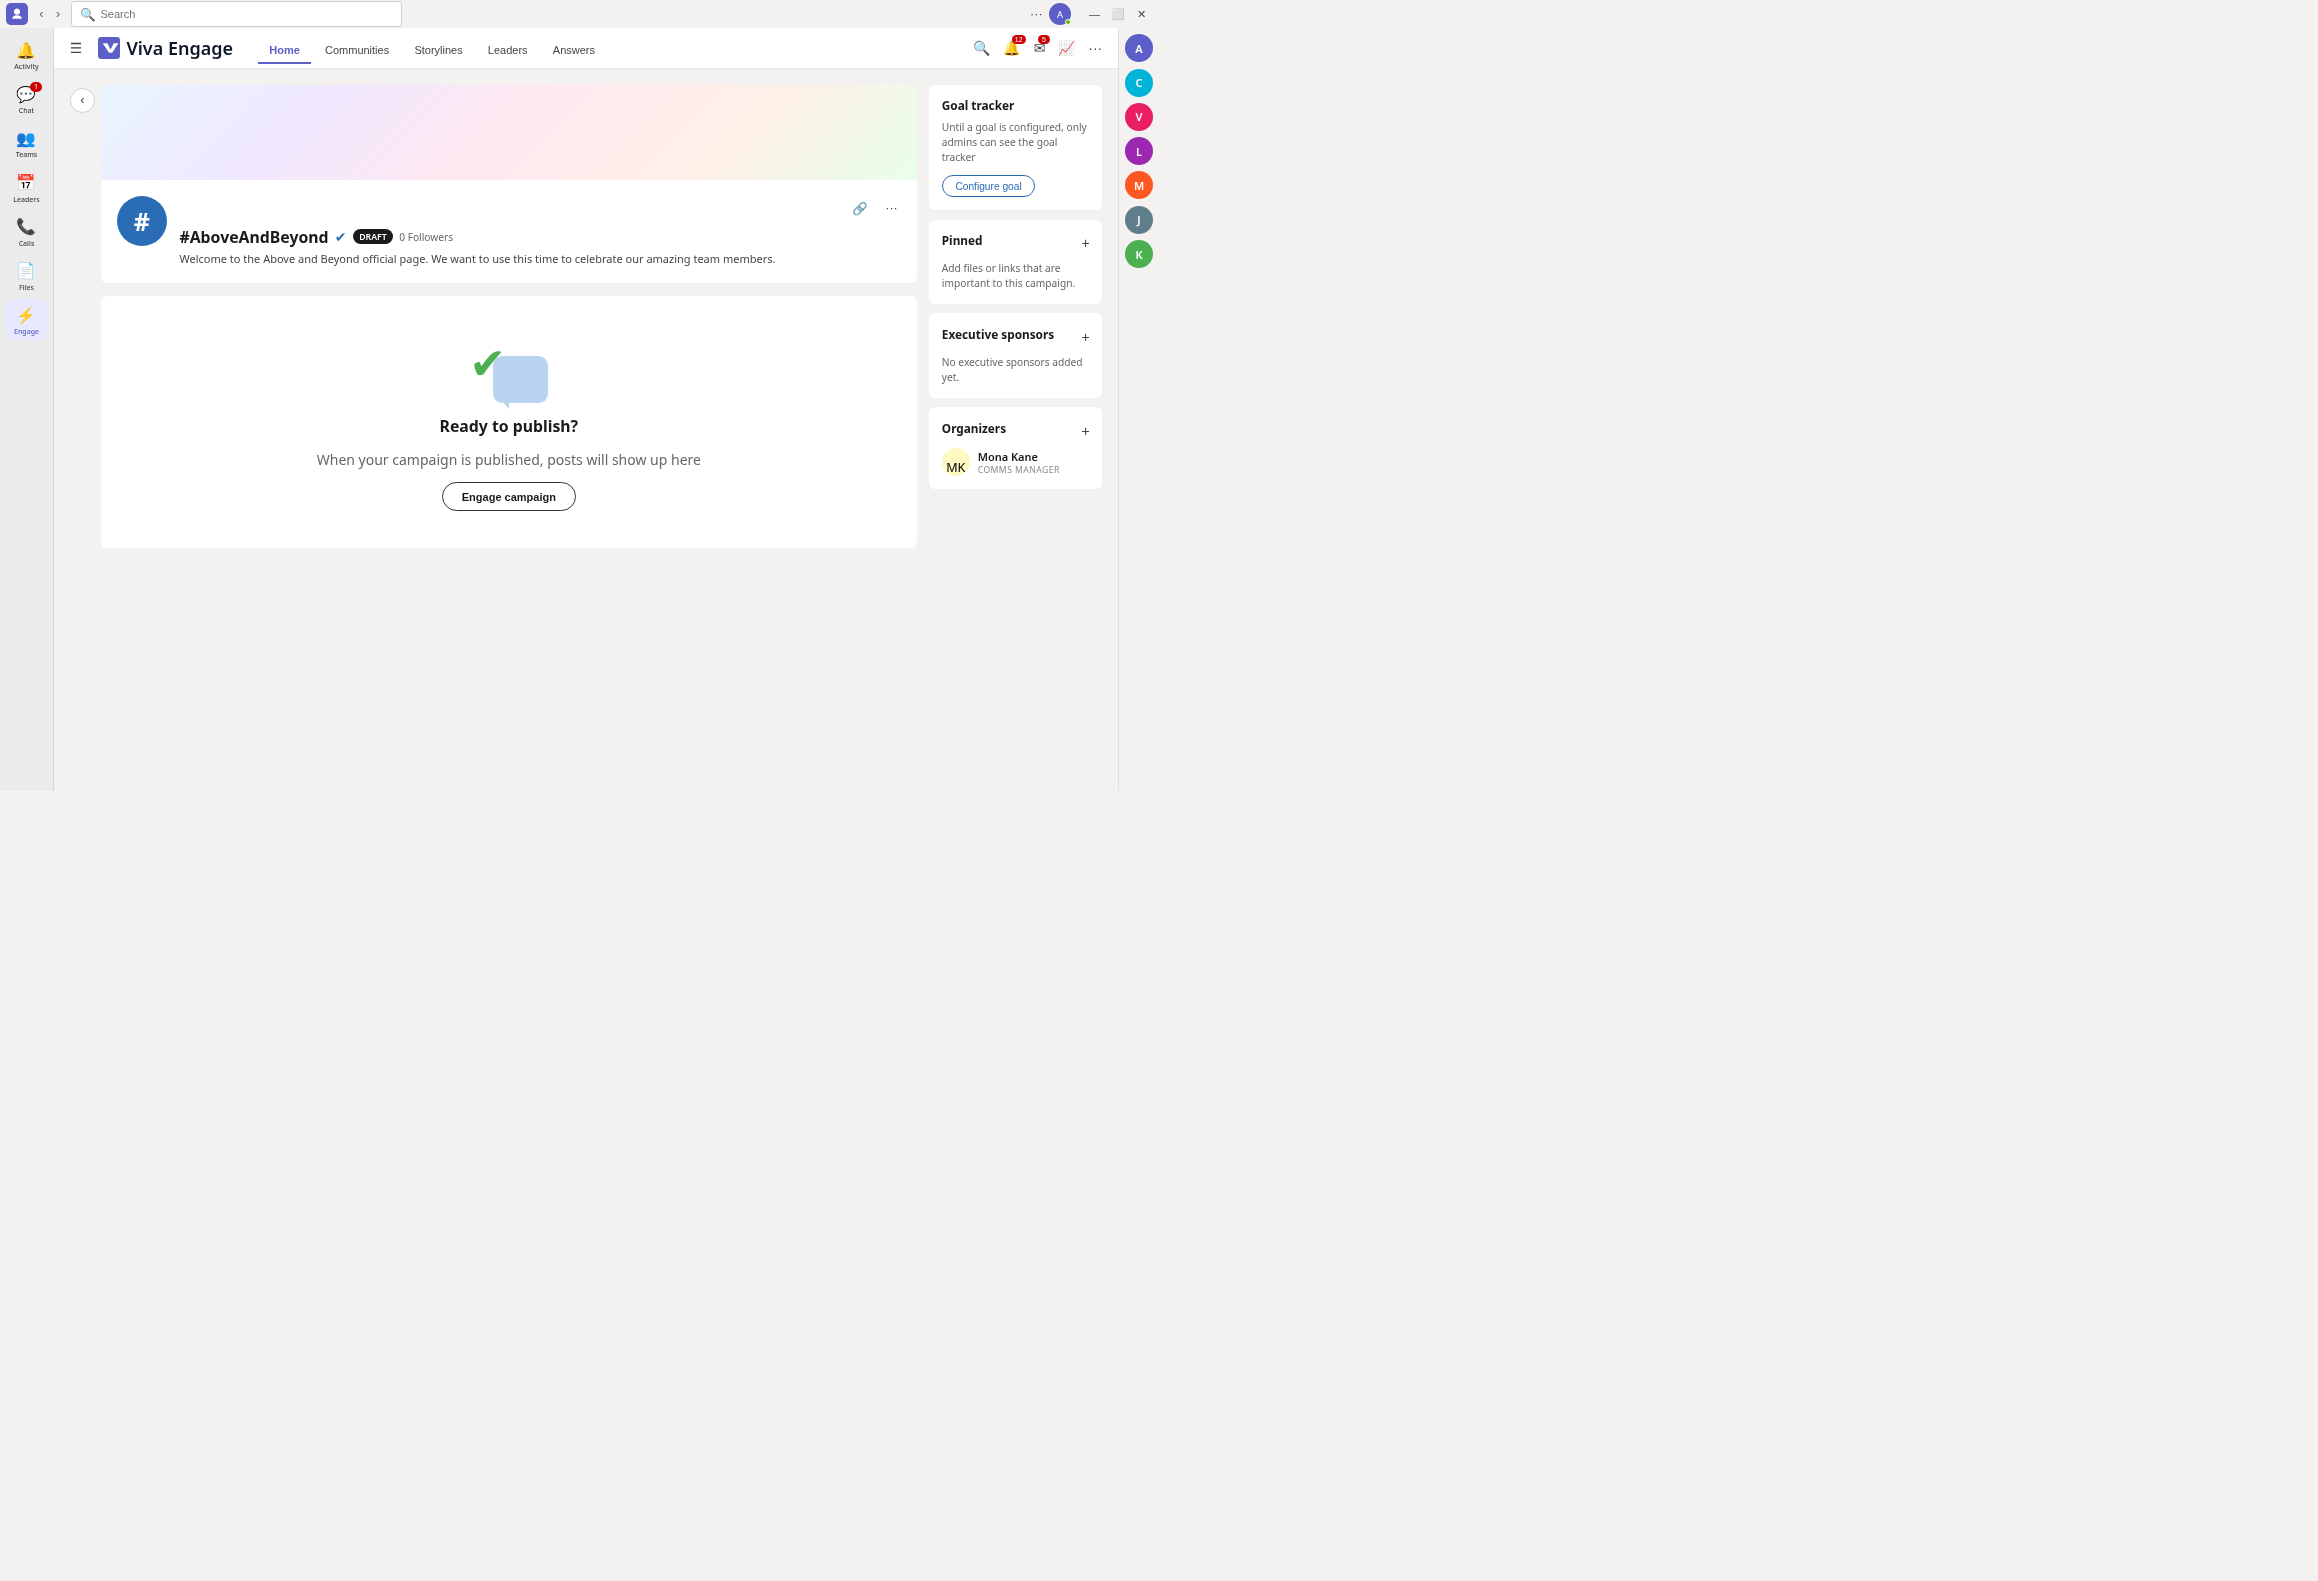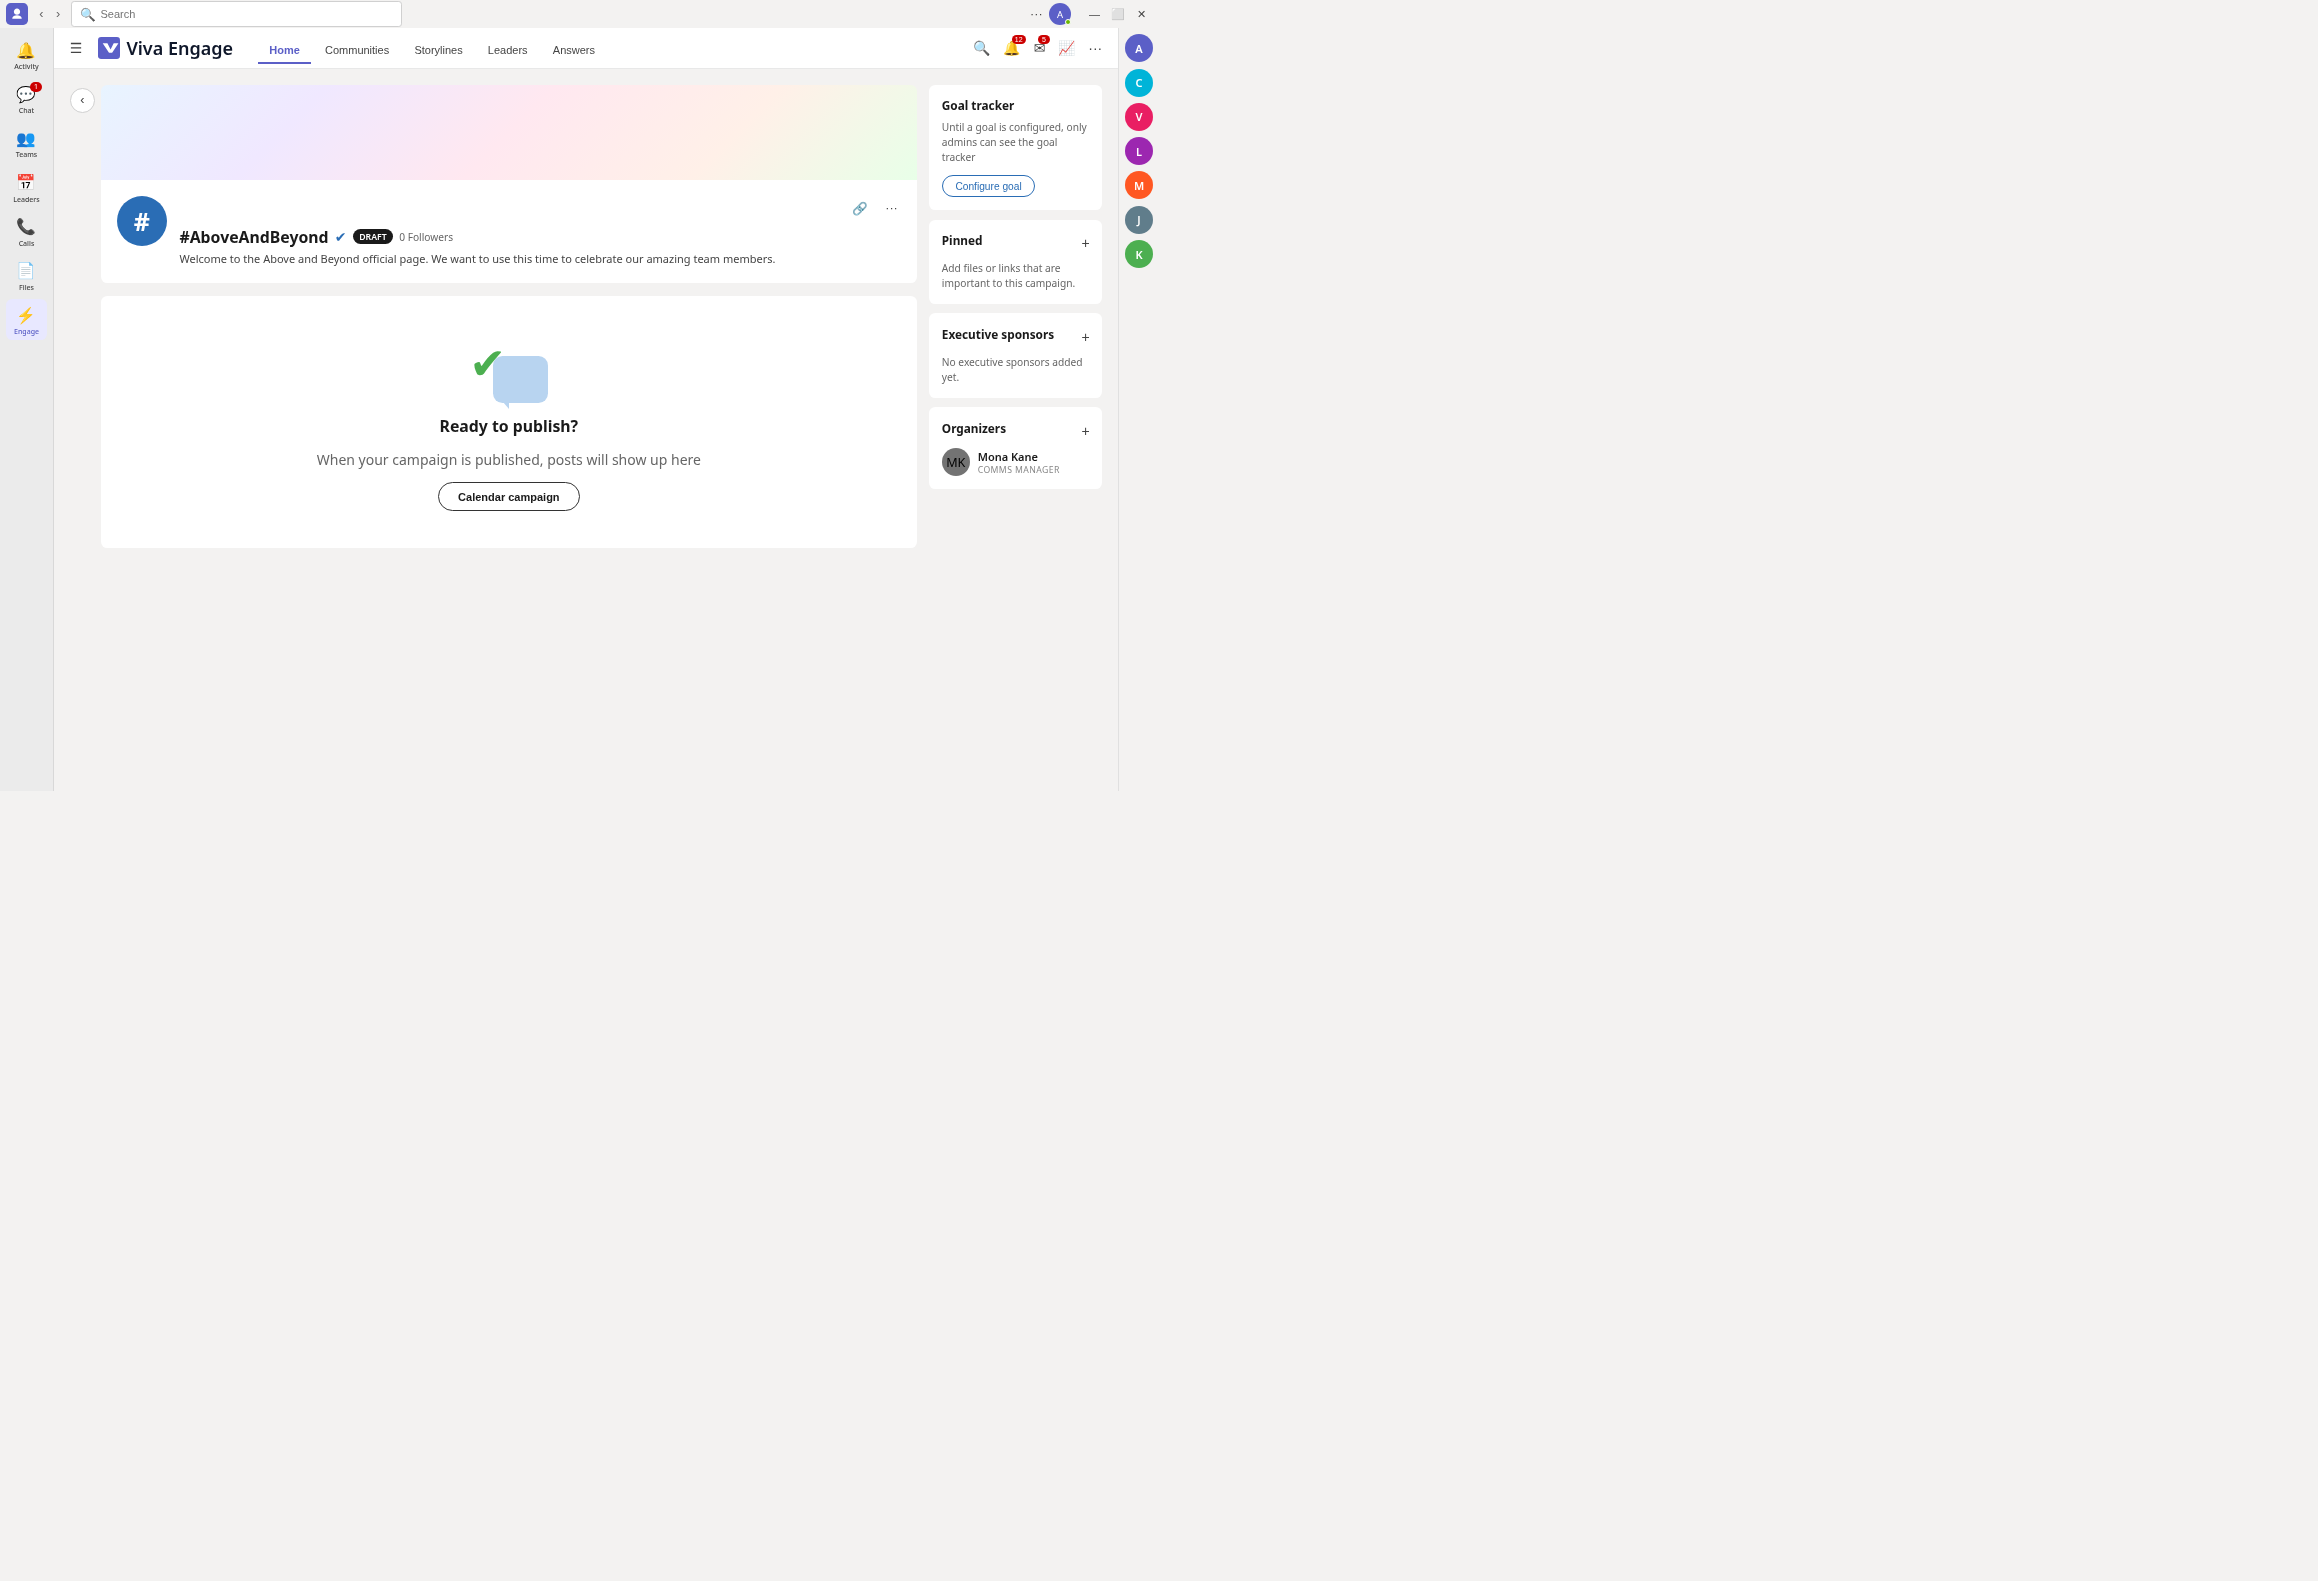--- a/index.html
+++ b/index.html
@@ -355,21 +355,21 @@
             </div>
           </div>
 
           <div class="publish-section">
             <div class="publish-icon">
               <div class="speech-bubble"></div>
               <span class="check-icon">✔</span>
             </div>
             <h2 class="publish-title">Ready to publish?</h2>
             <p class="publish-subtitle">When your campaign is published, posts will show up here</p>
-            <button class="publish-btn">Calendar campaign</button>
+            <button class="publish-btn">Engage campaign</button>
           </div>
 
         </div>
       </div>
 
       <div class="right-sidebar">
 
         <div class="sidebar-card">
           <div class="sidebar-card-title">Goal tracker</div>
           <p class="sidebar-card-desc">Until a goal is configured, only admins can see the goal tracker</p>
@@ -391,21 +391,21 @@
           </div>
           <p class="card-section-desc">No executive sponsors added yet.</p>
         </div>
 
         <div class="sidebar-card">
           <div class="card-section-header">
             <span class="sidebar-card-title">Organizers</span>
             <button>+</button>
           </div>
           <div class="organizer-item">
-            <div class="organizer-avatar" style="background:#737373;">
+            <div class="organizer-avatar" style="background:#fef9c3;align-items:flex-end;">
               <span>MK</span>
             </div>
             <div>
               <div class="organizer-name">Mona Kane</div>
               <div class="organizer-role">COMMS MANAGER</div>
             </div>
           </div>
         </div>
 
       </div>

